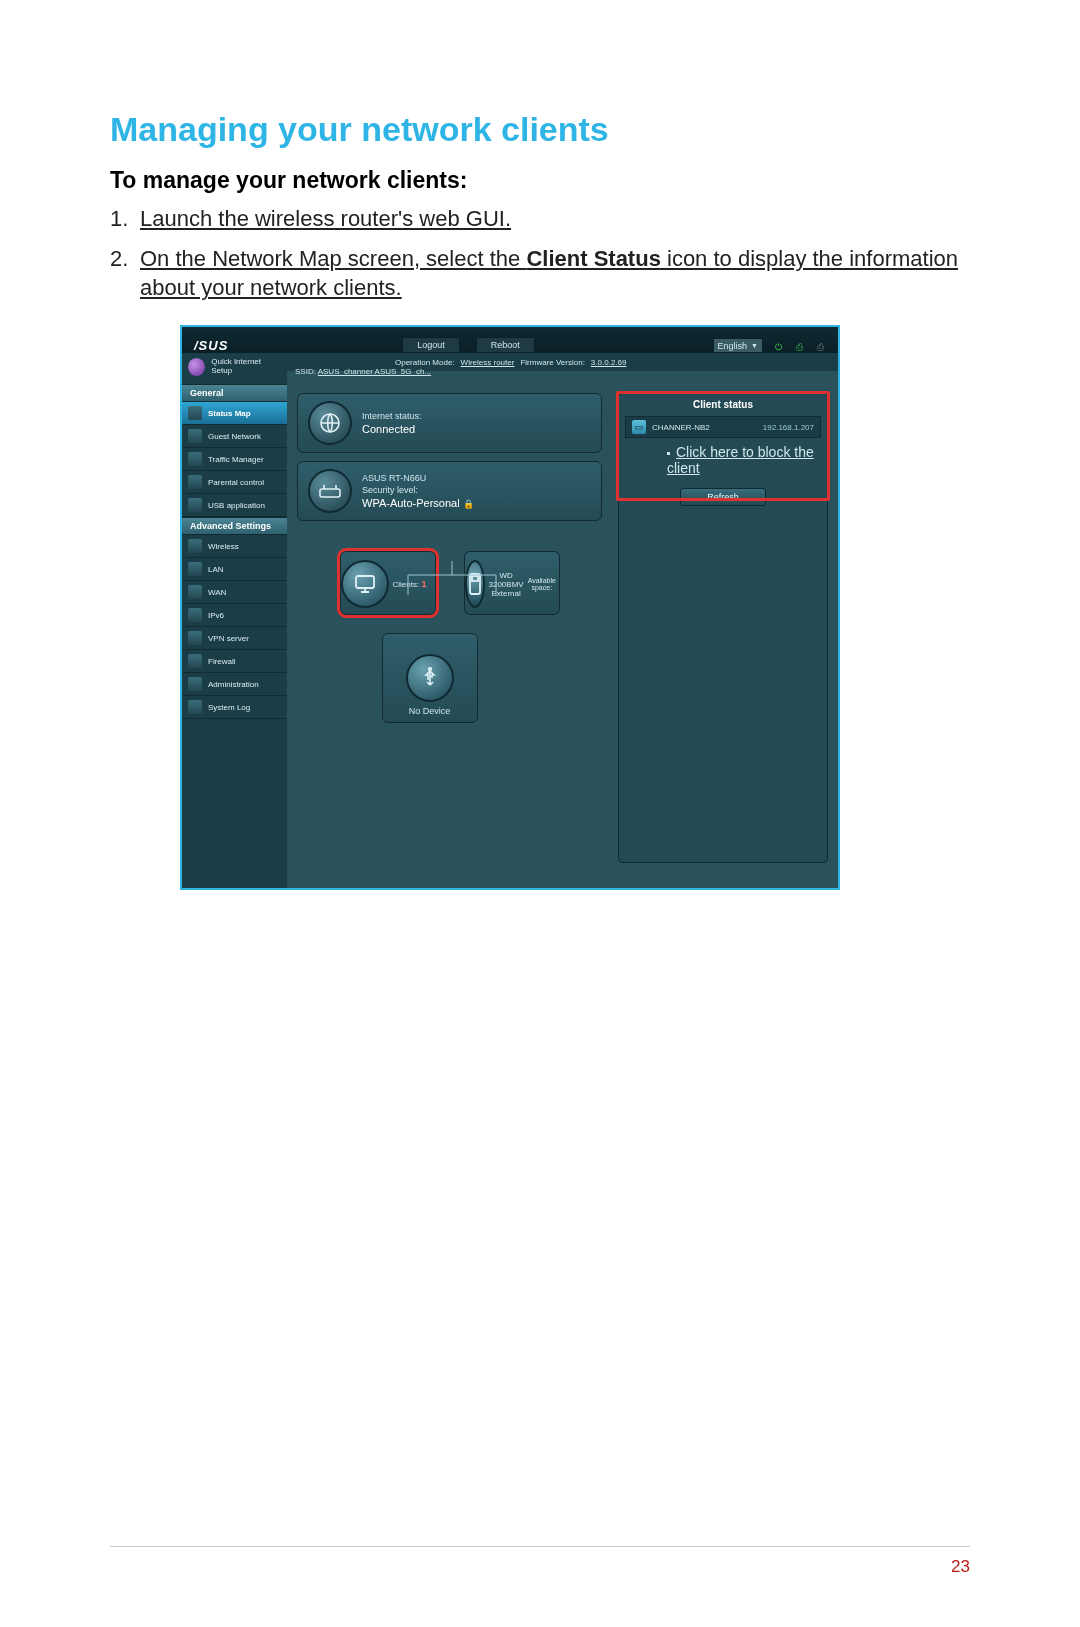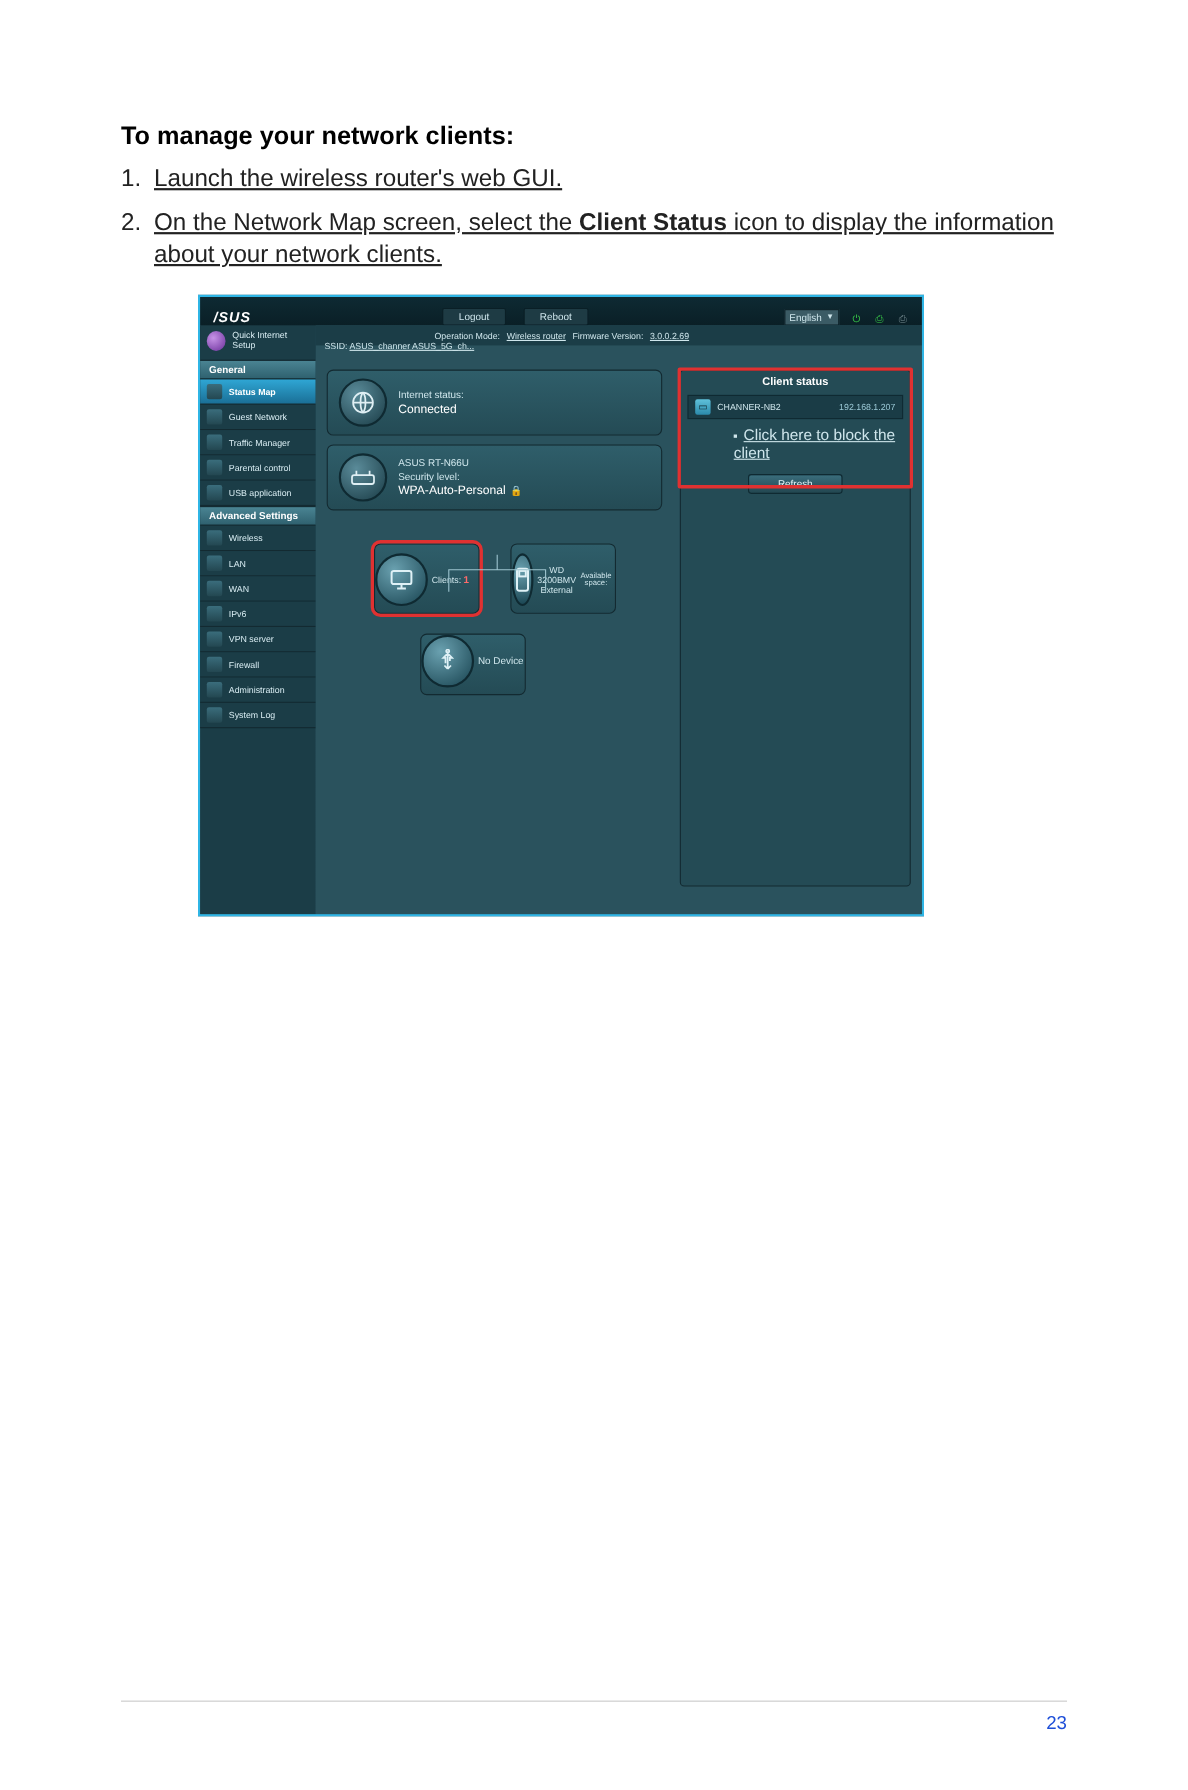--- a/index.html
+++ b/index.html
@@ -55,21 +55,21 @@
 
   .tiles-row { display: flex; gap: 28px; justify-content: center; margin-top: 30px; }
   .tile-sq { width: 96px; background: linear-gradient(#2f5e6a, #244b55); border: 1px solid #132a31; border-radius: 6px; padding: 8px 0 6px 0; display:flex; flex-direction:row; align-items:center; gap:4px; }
   .tile-sq-icon { width: 48px; height: 48px; border-radius: 50%; background: radial-gradient(circle at 35% 30%, #6aa1b0, #184350); border: 2px solid #0f2a32; display:flex;align-items:center;justify-content:center; }
   .tile-sq .lbl { font-size: 8px; text-align:center; }
   .tile-sq .num { color:#ff6b6b; font-weight:700; font-size:9px; }
   .highlight-red { outline: 3px solid #e03131; outline-offset: 0; }
   .bar-sm { width: 54px; height: 5px; background: #1a3c46; border-radius:2px; overflow:hidden; }
   .bar-sm-fill { height:100%; width:40%; background: linear-gradient(#58c4db,#2a9ab8); }
 
-  .tile-sq-bottom { width: 96px; background: linear-gradient(#2f5e6a, #244b55); border: 1px solid #132a31; border-radius: 6px; padding: 0 0 6px 0; display:flex; flex-direction:row; align-items:center; gap:4px; margin: 18px auto 0 auto; }
+  .tile-sq-bottom { width: 96px; background: linear-gradient(#2f5e6a, #244b55); border: 1px solid #132a31; border-radius: 6px; padding: 20px 0 6px 0; display:flex; flex-direction:column; align-items:center; gap:4px; margin: 18px auto 0 auto; }
 
   .tree-lines { position:absolute; left:95px; top:168px; width:120px; height:40px; pointer-events:none; }
 
   
   .client-panel {
     position: absolute; right: 10px; top: 40px; width: 210px; height: 470px;
     background: #244b55; border: 1px solid #132a31; border-radius: 4px;
   }
   .client-highlight {
     position: absolute; left: -3px; top: -3px; right: -3px; height: 110px;
@@ -79,26 +79,27 @@
   .cp-row { display:flex; align-items:center; gap:6px; background:#1a3c46; border:1px solid #0f2a32; margin:0 6px 6px 6px; padding:3px 6px; font-size:8px; }
   .cp-row .cp-ico { width:14px; height:14px; background: linear-gradient(#5fc1da,#2b8aab); border-radius:2px; flex-shrink:0; display:flex;align-items:center;justify-content:center;color:#0f2a32;font-size:9px; }
   .cp-row .cp-name { flex:1; }
   .cp-row .cp-ip { color:#9cc9d6; }
   .cp-link { font-size:14px; padding: 0 8px 6px 16px; margin-left: 32px; }
   .cp-link .bullet { display:inline-block; width:3px;height:3px;background:#cfe6ec; vertical-align:middle; margin-right:6px; }
   .cp-btn { display:block; width: 86px; margin: 6px auto; background: linear-gradient(#3a6d7c,#234751); border: 1px solid #0f2a32; color:#e6f4f8; font-size:9px; text-align:center; padding:3px 0; border-radius:3px; cursor:pointer; }
 
   
   .footer-rule { position:absolute; left:110px; right:110px; bottom:80px; border-top:1px solid #c9c9c9; }
-  .page-num { position:absolute; right:110px; bottom:50px; font-size:17px; color:#1d4ed8; }
+  .page-num { position:absolute; right:110px; bottom:50px; font-size:17px; color:#b91c1c; }
 </style>
 </head>
 <body>
 
 <div class="page">
+  <div class="title">Managing your network clients</div>
   <div class="subtitle">To manage your network clients:</div>
   <ol class="steps">
     <li>Launch the wireless router's web GUI.</li>
     <li>
       <span>On the Network Map screen, select the </span><span class="bold">Client Status</span><span> icon to display the information about your network clients.</span>
     </li>
   </ol>
 
   <div class="router-frame">
 

